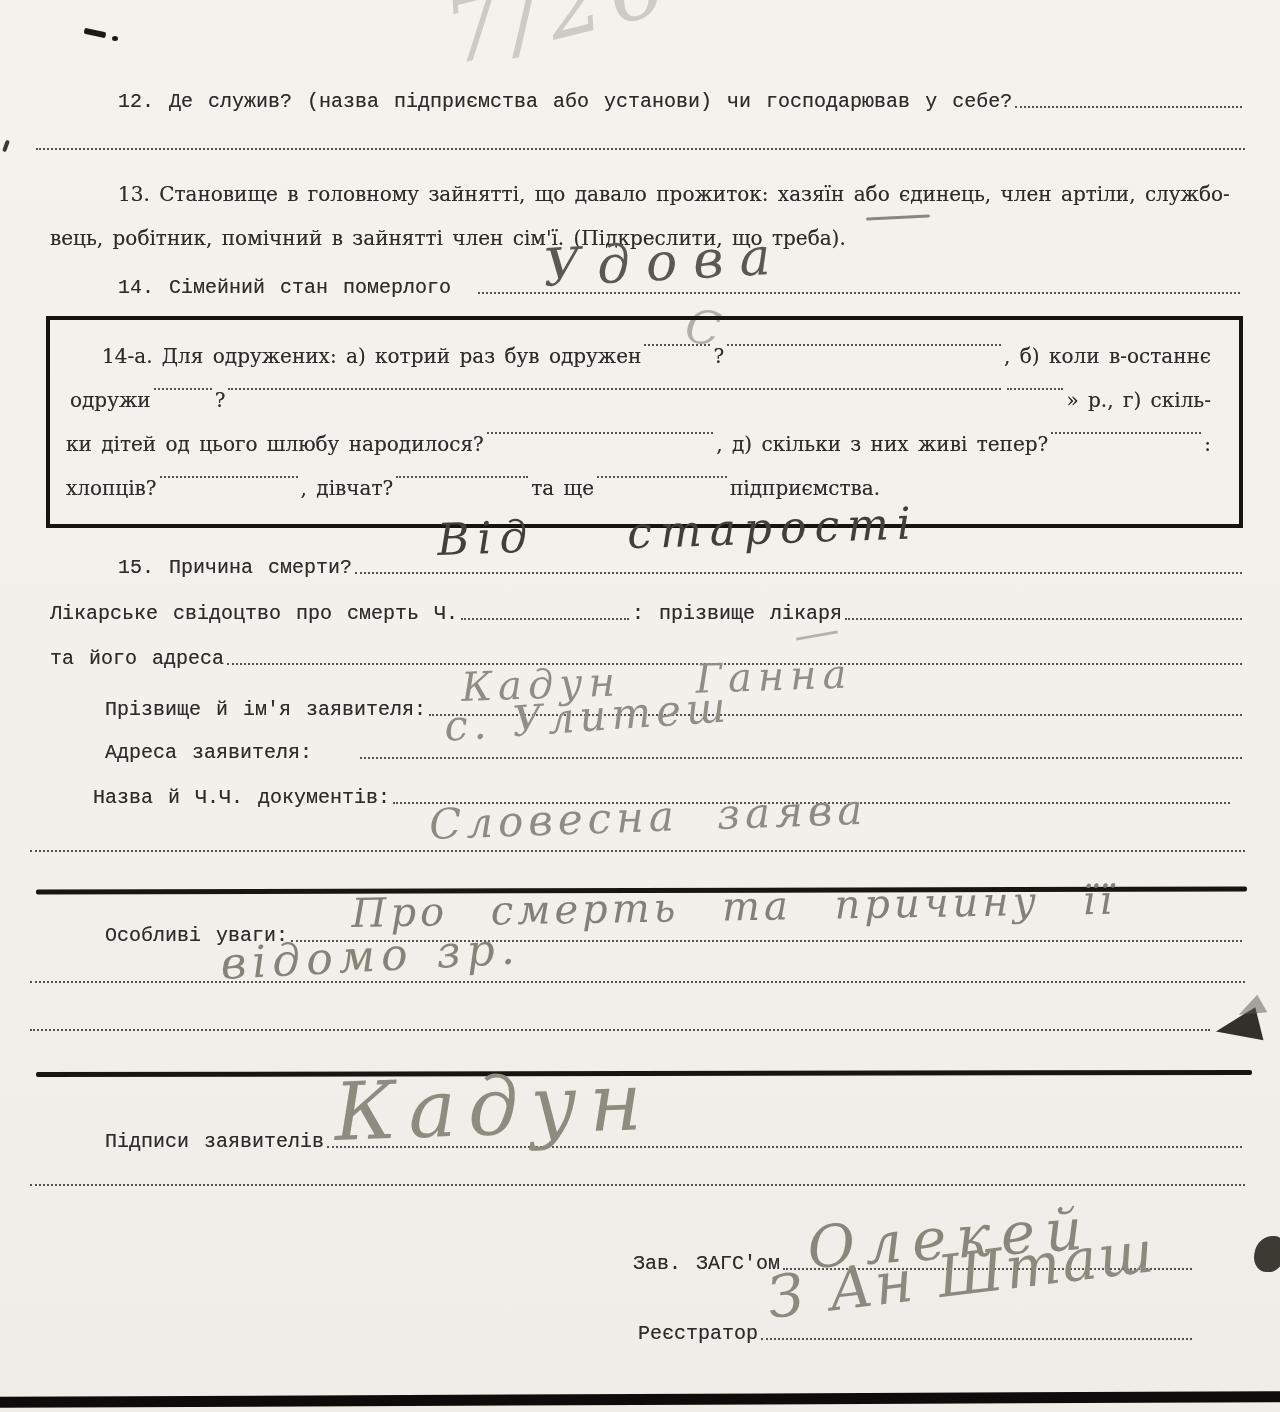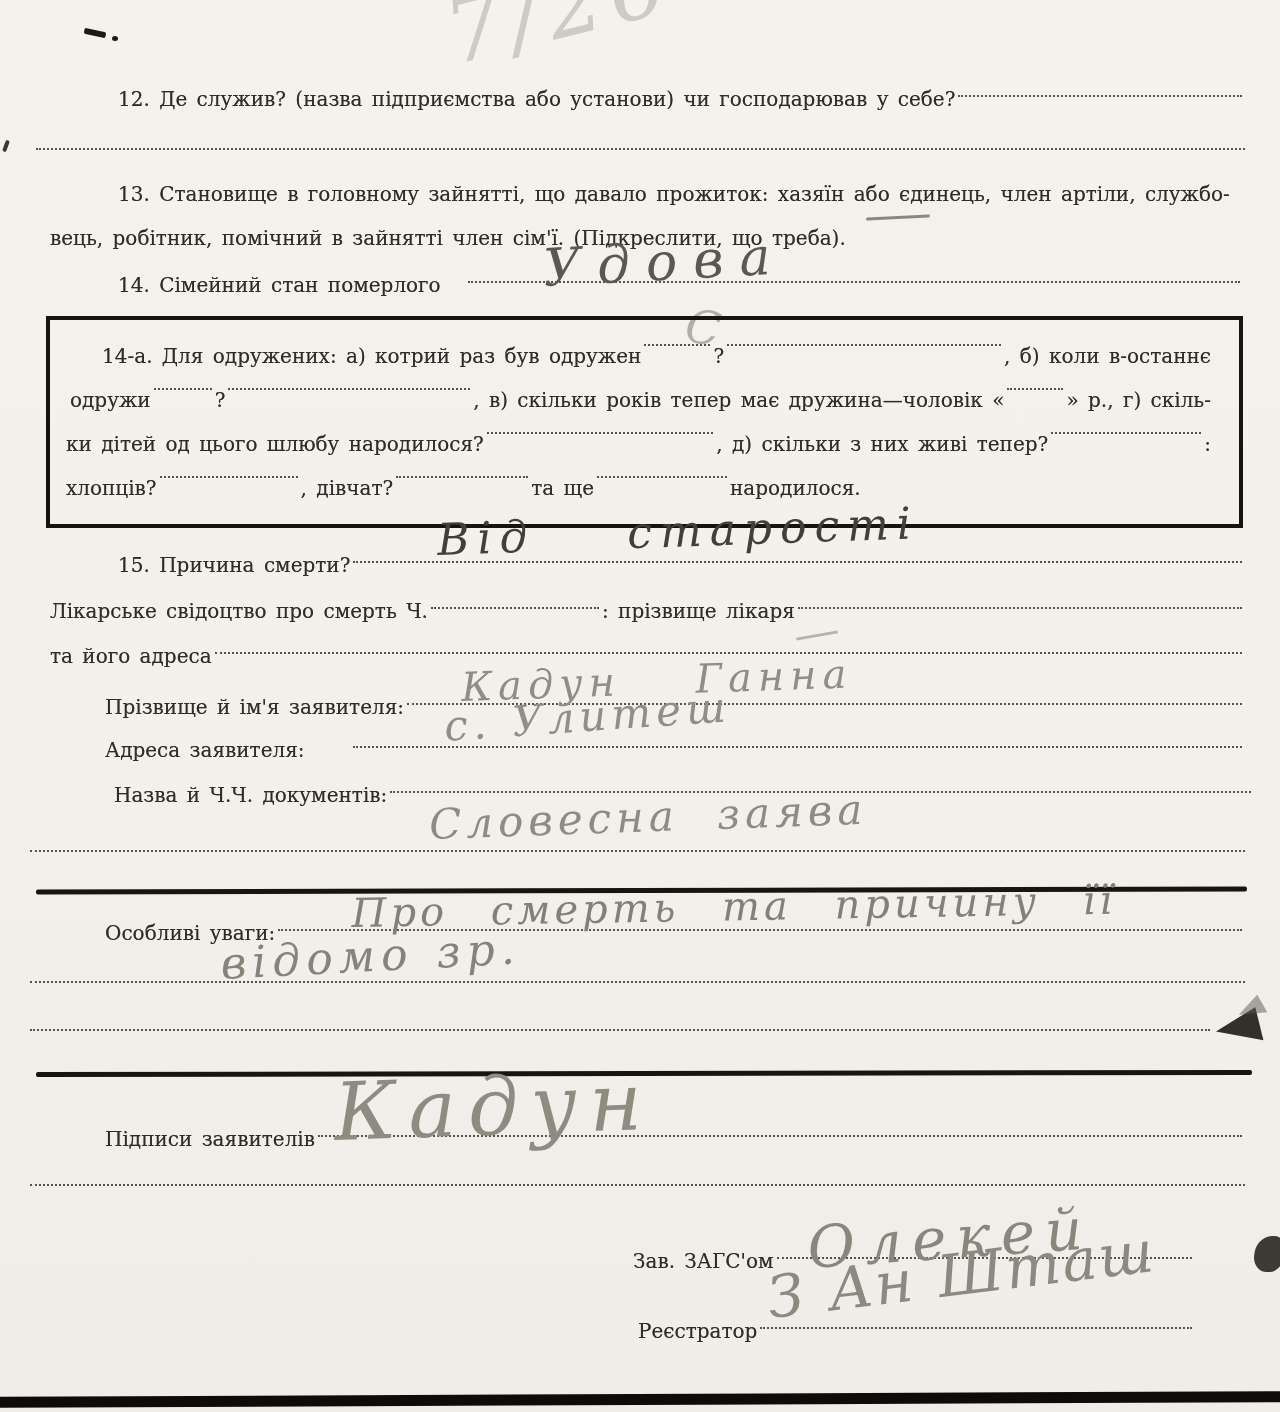--- a/index.html
+++ b/index.html
@@ -10,21 +10,21 @@
     width:1280px;height:1412px;
     margin:0 auto;
     background:linear-gradient(180deg,#f3f2ec 0%,#f1f0ea 55%,#eeede7 100%);
     overflow:hidden;
     font-family:"DejaVu Serif", serif;
     font-size:20px;
     color:#2e2c28;
     text-shadow:0 0 0.6px rgba(46,44,40,.55);
     word-spacing:3px;
   }
-  .row{position:absolute;display:flex;align-items:center;height:30px;}
+  .row{position:absolute;display:flex;align-items:flex-end;height:30px;font-family:Liberation Mono, monospace;}
   .lbl{white-space:nowrap;line-height:1.25;}
   .dots{flex:1 1 auto;border-bottom:2px dotted #54524b;margin:0 3px 6px 3px;min-width:8px;}
   .dots.fix{flex:0 0 auto;}
   .spacer{flex:1 1 auto;}
   .rule-dotted{position:absolute;height:0;border-bottom:2px dotted #54524b;}
   .rule-thick{position:absolute;background:#17150f;height:5px;border-radius:2px;}
   .prline{position:absolute;white-space:nowrap;line-height:1.25;}
   .box{position:absolute;border:4px solid #16140f;}
   .boxline{position:absolute;left:0;right:12px;display:flex;align-items:flex-start;height:30px;padding:0 16px;}
   .hw{
@@ -69,39 +69,38 @@
       <div class="dots fix" style="width:66px;"></div>
       <span class="lbl">?</span>
       <div class="dots"></div>
       <span class="lbl">, б) коли в-останнє</span>
     </div>
     <div class="boxline" style="top:68px;padding-left:20px;">
       <span class="lbl">одружи</span>
       <div class="dots fix" style="width:58px;"></div>
       <span class="lbl">?</span>
       <div class="dots"></div>
-      <span class="lbl">, в) скільки років тепер має дружина—чоловік «</span>
       <div class="dots fix" style="width:56px;"></div>
       <span class="lbl">» р., г) скіль-</span>
     </div>
     <div class="boxline" style="top:112px;">
       <span class="lbl">ки дітей од цього шлюбу народилося?</span>
       <div class="dots"></div>
       <span class="lbl">, д) скільки з них живі тепер?</span>
       <div class="dots fix" style="width:150px;"></div>
       <span class="lbl">:</span>
     </div>
     <div class="boxline" style="top:156px;">
       <span class="lbl">хлопців?</span>
       <div class="dots fix" style="width:138px;"></div>
       <span class="lbl">, дівчат?</span>
       <div class="dots fix" style="width:132px;"></div>
       <span class="lbl">та ще</span>
       <div class="dots fix" style="width:130px;"></div>
-      <span class="lbl">народилося.</span>
+      <span class="lbl">підприємства.</span>
       <div class="spacer"></div>
     </div>
   </div>
 
   <div class="row" style="left:118px;top:550px;width:1127px;">
     <span class="lbl">15. Причина смерти?</span>
     <div class="dots"></div>
   </div>
   <div class="hw" style="left:438px;top:514px;font-size:44px;color:#413f38;transform:rotate(-2deg);letter-spacing:8px;word-spacing:70px;">Від старості</div>
 
@@ -122,21 +121,21 @@
     <div class="dots"></div>
   </div>
   <div class="hw" style="left:462px;top:664px;font-size:40px;color:#8f8d84;transform:rotate(-2deg);letter-spacing:6px;word-spacing:56px;">Кадун Ганна</div>
 
   <div class="row" style="left:105px;top:735px;width:1140px;gap:45px;">
     <span class="lbl">Адреса заявителя:</span>
     <div class="dots"></div>
   </div>
   <div class="hw" style="left:446px;top:702px;font-size:42px;color:#908e85;transform:rotate(-4deg);letter-spacing:5px;">с. Улитеш</div>
 
-  <div class="row" style="left:114px;top:780px;width:1140px;">
+  <div class="row" style="left:93px;top:780px;width:1140px;">
     <span class="lbl">Назва й Ч.Ч. документів:</span>
     <div class="dots"></div>
   </div>
   <div class="rule-dotted" style="left:30px;top:850px;width:1215px;"></div>
   <div class="hw" style="left:430px;top:800px;font-size:42px;color:#8d8b82;transform:rotate(-2deg);letter-spacing:5px;word-spacing:20px;">Словесна заява</div>
 
   <div class="rule-thick" style="left:36px;top:888px;width:1211px;transform:rotate(-0.15deg);"></div>
 
   <div class="row" style="left:105px;top:918px;width:1140px;">
     <span class="lbl">Особливі уваги:</span>

